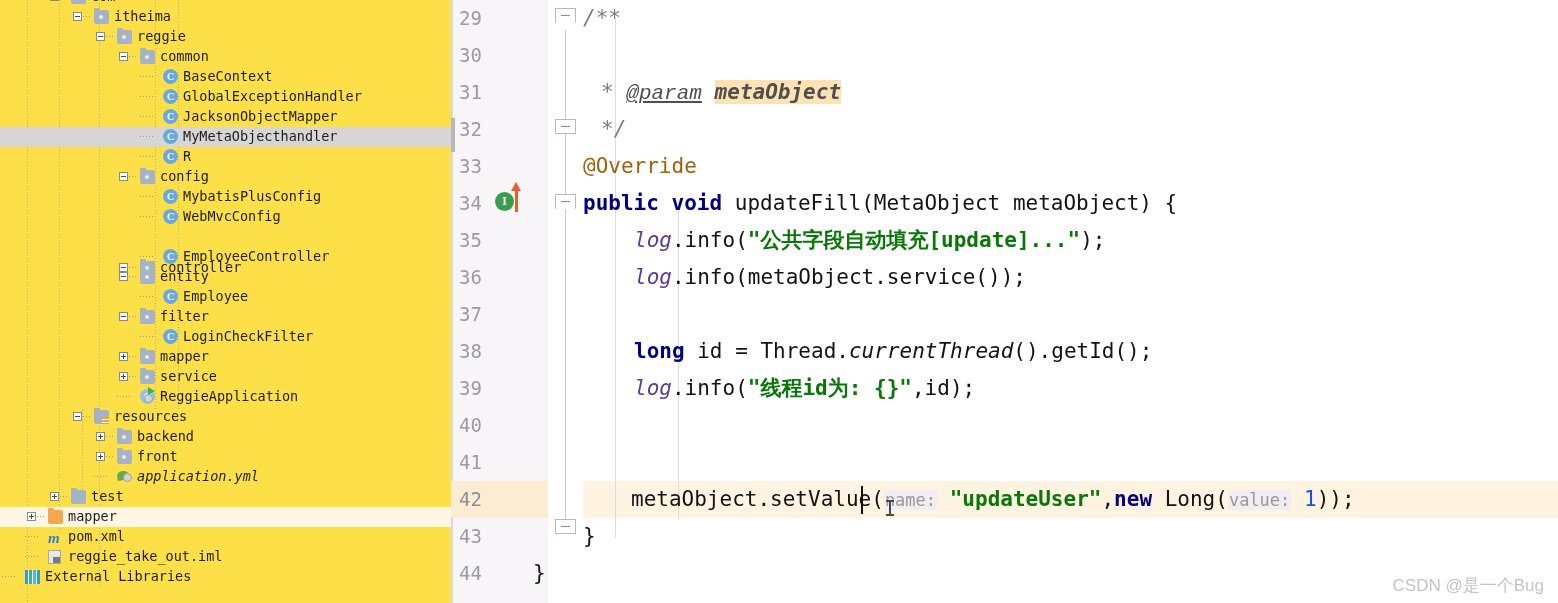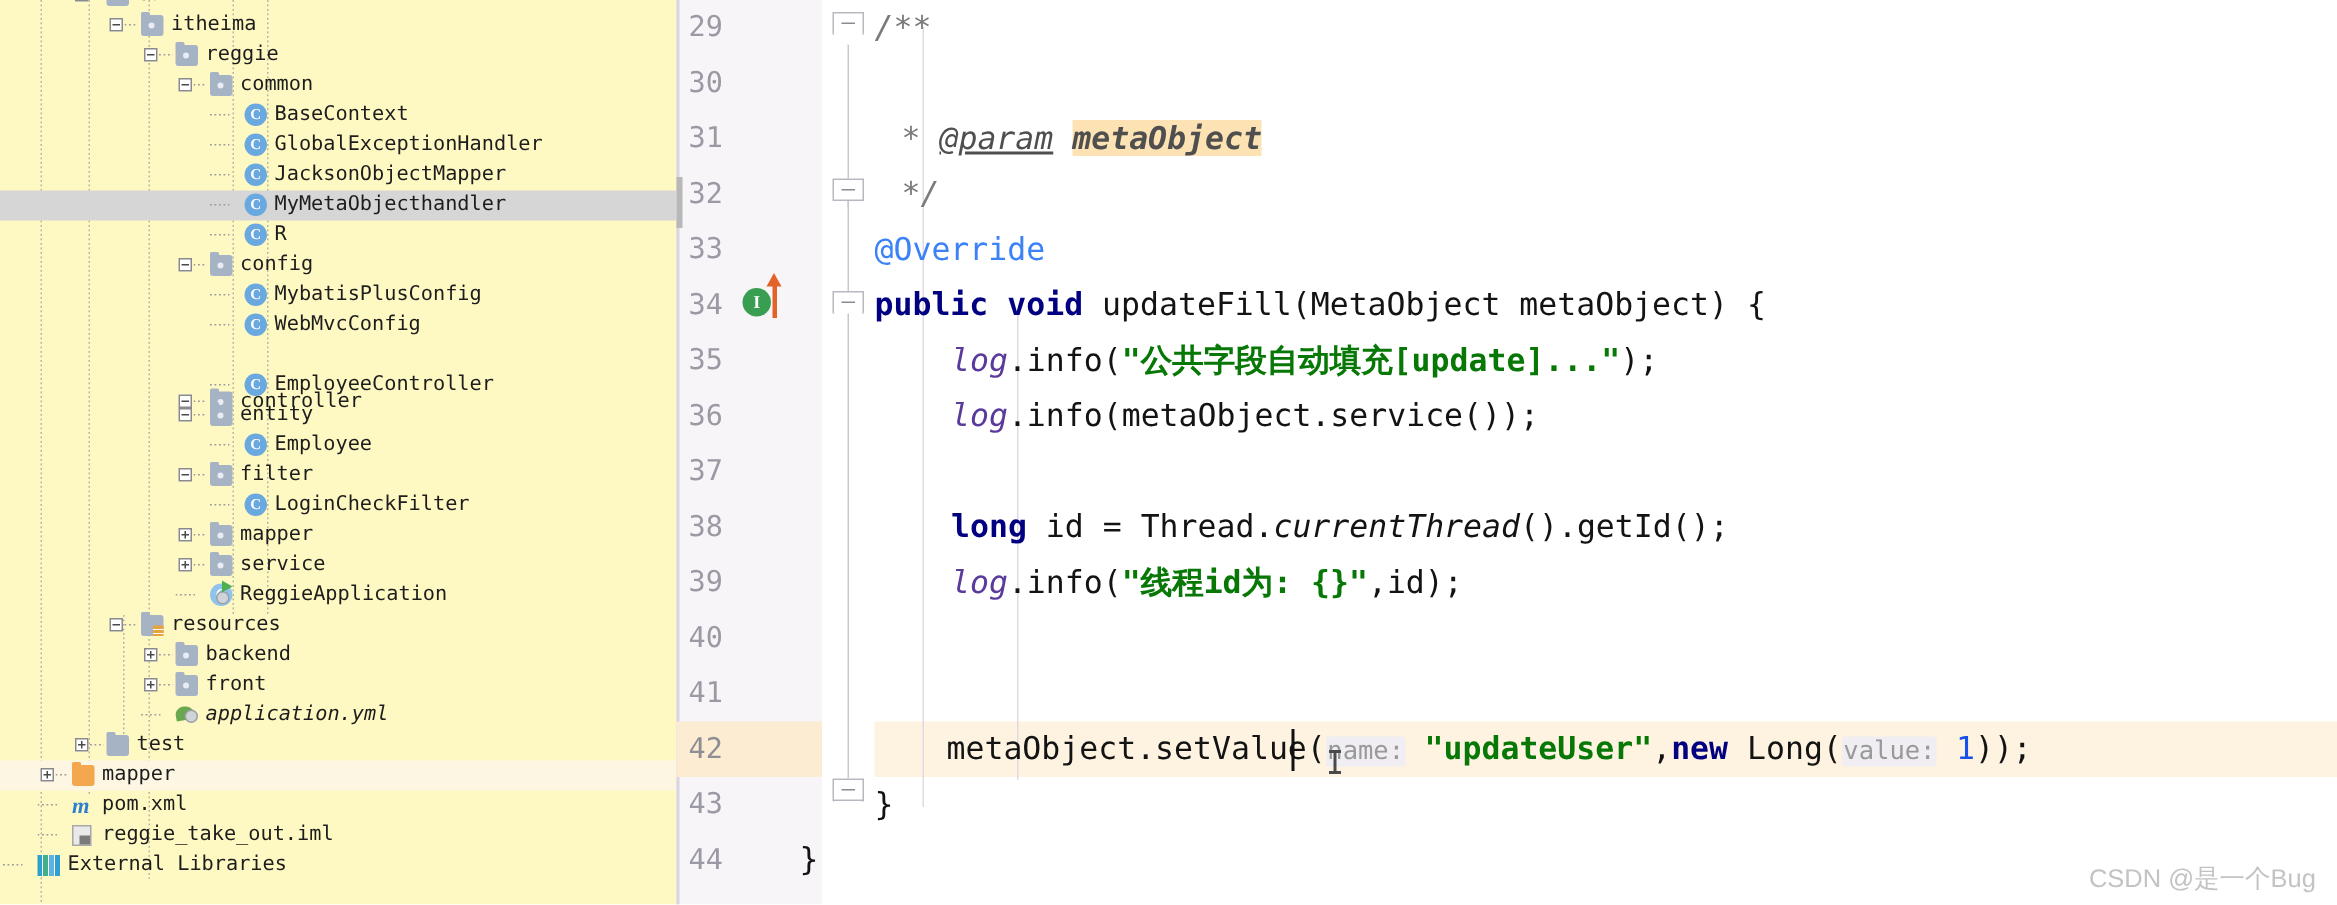--- a/index.html
+++ b/index.html
@@ -4,21 +4,21 @@
 <style>
   html,body{margin:0;padding:0;background:#fff;}
   body{
     width:1558px;height:603px;position:relative;overflow:hidden;
     font-family:"DejaVu Sans Mono","Liberation Mono",monospace;
   }
 
   
   #tree{
     position:absolute;left:0;top:0;width:451px;height:603px;
-    background:#fef9c3;overflow:hidden;
+    background:#fde047;overflow:hidden;
   }
   .row{
     position:relative;height:20px;line-height:20px;white-space:nowrap;
     font-family:"DejaVu Sans Mono","Liberation Mono",monospace;
     font-size:13.5px;color:#1d1d1d;
   }
   .row.sel{background:#d6d6d6;}
   .row.target{background:#fdf6e3;}
   .row .lbl{position:relative;top:-1px;}
 
@@ -90,30 +90,30 @@
     clip-path:polygon(0 0,100% 0,50% 100%);box-sizing:border-box;}
   .foldtip{position:absolute;left:7px;width:21px;height:8px;
     background:#fff;box-sizing:border-box;}
 
   #codearea{position:absolute;left:132px;top:0;width:975px;height:603px;}
   .cline{position:absolute;left:0;height:37px;line-height:37px;white-space:pre;
     font-family:"DejaVu Sans Mono","Liberation Mono",monospace;font-size:21px;color:#131313;}
   .indentline{position:absolute;width:1px;background:#dedbe2;}
 
   .kw{color:#000080;font-weight:bold;}
-  .ann{color:#3b82f6;}
+  .ann{color:#a16207;}
   .cmt{color:#7a7a7a;font-style:italic;}
   .cmt-b{color:#4f4f4f;font-style:italic;}
   .str{color:#077806;font-weight:bold;}
   .fld{color:#5a3a9a;font-style:italic;}
   .stat{font-style:italic;}
   .num{color:#1750eb;}
   .hint{color:#999;background:#f0eef2;font-size:17px;padding:0 1px;border-radius:2px;}
   .mark{background:#fde3b4;}
-  .param-u{text-decoration:underline;color:#4f4f4f;font-style:italic;}
+  .param-u{text-decoration:underline;color:#4f4f4f;font-style:italic;font-family:Liberation Mono, monospace;}
 
   .caret{position:absolute;width:2px;background:#111;}
   .mousecur{position:absolute;width:2px;height:16px;background:#4a4a4a;}
   .mousecur:before,.mousecur:after{content:"";position:absolute;left:-3px;width:8px;height:2px;background:#4a4a4a;}
   .mousecur:before{top:0;}
   .mousecur:after{bottom:0;}
 
   
   .implmark{position:absolute;width:19px;height:19px;border-radius:50%;background:#3a9e52;
     color:#fff;font-family:"Liberation Serif",serif;font-weight:bold;font-size:12px;

